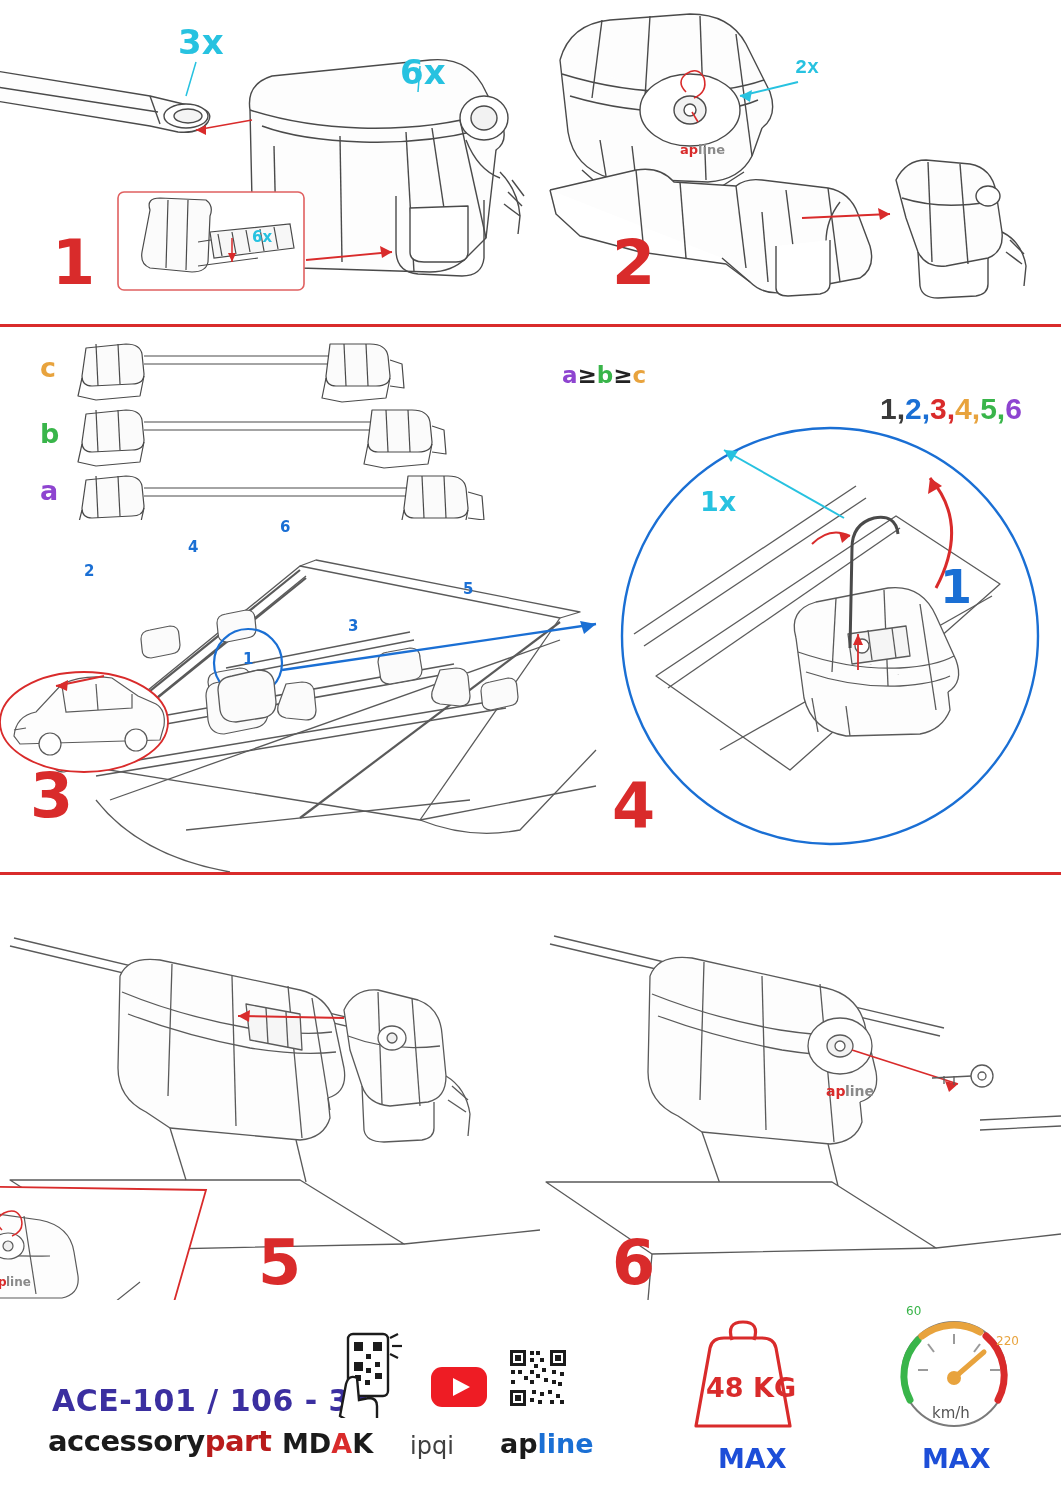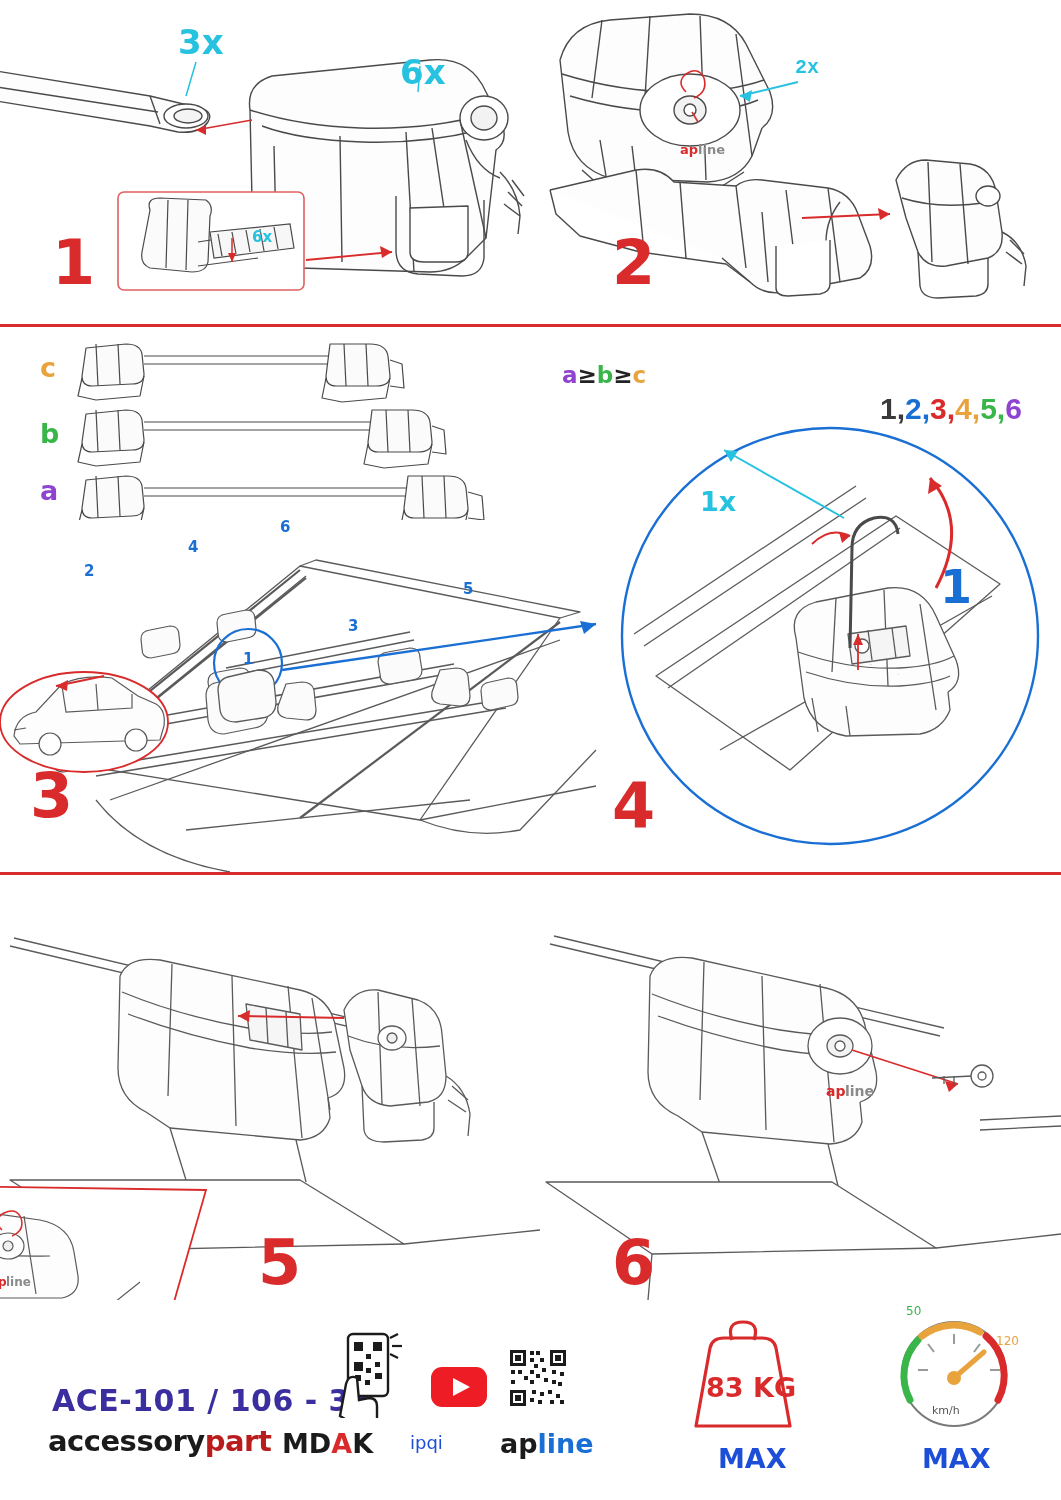--- a/index.html
+++ b/index.html
@@ -154,22 +154,22 @@
     font-weight: 700;
     letter-spacing: 0px;
   }
   #brand-mdak .p1 { color: #1b1b1b; }
   #brand-mdak .p2 { color: #d92b2b; }
 
   #brand-ipqi {
     position: absolute;
     left: 410px; top: 1432px;
     font-family: "DejaVu Sans", sans-serif;
-    font-size: 18px;
-    color: #1d4ed8;
+    font-size: 24px;
+    color: #404040;
   }
   #brand-apline {
     position: absolute;
     left: 500px; top: 1428px;
     font-family: "DejaVu Sans", sans-serif;
     font-size: 27px;
     font-weight: 600;
   }
   #brand-apline .p1 { color: #1b1b1b; }
   #brand-apline .p2 { color: #1a6fd4; }
@@ -192,21 +192,21 @@
     font-weight: 700;
     color: #d92b2b;
   }
   .speed-tick {
     position: absolute;
     font-family: "DejaVu Sans", sans-serif;
     font-size: 12px;
   }
   #tick-60 { left: 906px; top: 1304px; color: #39b54a; }
   #tick-120 { left: 996px; top: 1334px; color: #e8a33d; }
-  #tick-kmh { left: 932px; top: 1404px; color: #555; font-size: 11px; }
+  #tick-kmh { left: 932px; top: 1404px; color: #555; font-size: 15px; }
 
   svg { display: block; }
   .abs { position: absolute; }
 </style>
 </head>
 <body>
 
 <div class="sheet">
 
   <div class="abs" style="left:0;top:0;width:560px;height:324px;">
@@ -739,38 +739,38 @@
       </g>
     </svg>
   </div>
 
   <div class="abs" style="left:676px;top:1316px;width:134px;height:118px;">
     <svg width="134" height="118" viewBox="0 0 134 118">
       <path d="M20 110 L34 32 Q36 22 48 22 L86 22 Q98 22 100 32 L114 110 Z" fill="#ffffff" stroke="#d92b2b" stroke-width="3.2" stroke-linejoin="round"></path>
       <path d="M56 24 q-6 -18 11 -18 q17 0 11 18" fill="none" stroke="#d92b2b" stroke-width="3.2"></path>
     </svg>
   </div>
-  <div id="weight-value">83 KG</div>
+  <div id="weight-value">48 KG</div>
   <div class="max-label" id="max-weight-label">MAX</div>
 
   <div class="abs" style="left:888px;top:1308px;width:132px;height:126px;">
     <svg width="132" height="126" viewBox="0 0 132 126">
       <circle cx="66" cy="66" r="52" fill="#ffffff" stroke="#7a7a7a" stroke-width="2"></circle>
       <path d="M22 92 A52 52 0 0 1 30 32" fill="none" stroke="#39b54a" stroke-width="7" stroke-linecap="round"></path>
       <path d="M34 28 A52 52 0 0 1 92 24" fill="none" stroke="#e8a33d" stroke-width="7" stroke-linecap="round"></path>
       <path d="M98 28 A52 52 0 0 1 110 92" fill="none" stroke="#d92b2b" stroke-width="7" stroke-linecap="round"></path>
       <g stroke="#9a9a9a" stroke-width="2">
         <path d="M40 36 L46 44"></path>
           <path d="M66 26 L66 36"></path>
           <path d="M92 36 L86 44"></path>
         <path d="M30 62 L40 62"></path>
           <path d="M102 62 L112 62"></path>
       </g>
       <path d="M66 70 L96 44" stroke="#e8a33d" stroke-width="5" stroke-linecap="round" fill="none"></path>
       <circle cx="66" cy="70" r="7" fill="#e8a33d"></circle>
     </svg>
   </div>
-  <div class="speed-tick" id="tick-60">50</div>
-  <div class="speed-tick" id="tick-120">120</div>
+  <div class="speed-tick" id="tick-60">60</div>
+  <div class="speed-tick" id="tick-120">220</div>
   <div class="speed-tick" id="tick-kmh">km/h</div>
   <div class="max-label" id="max-speed-label">MAX</div>
 
 </div>
 
 </body></html>

